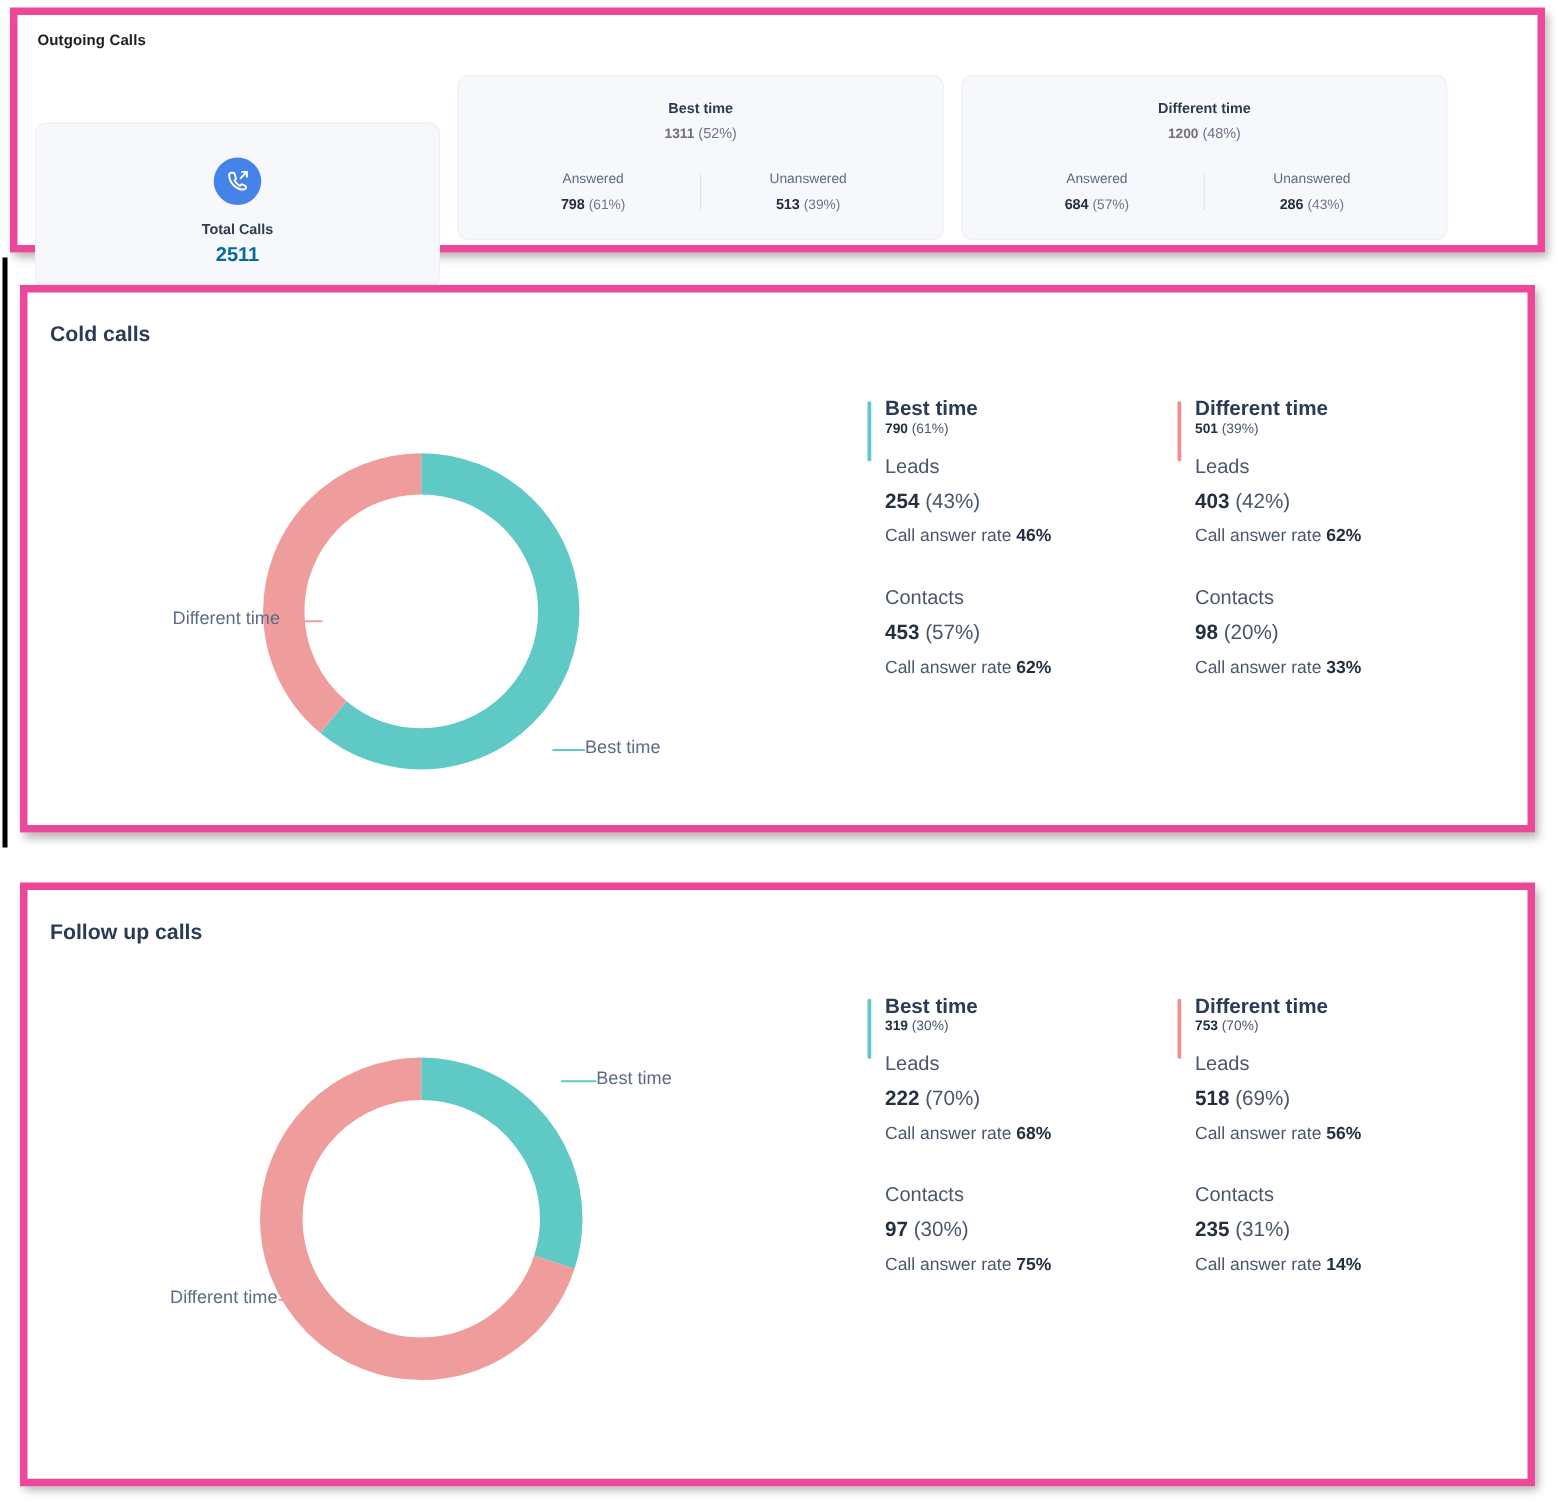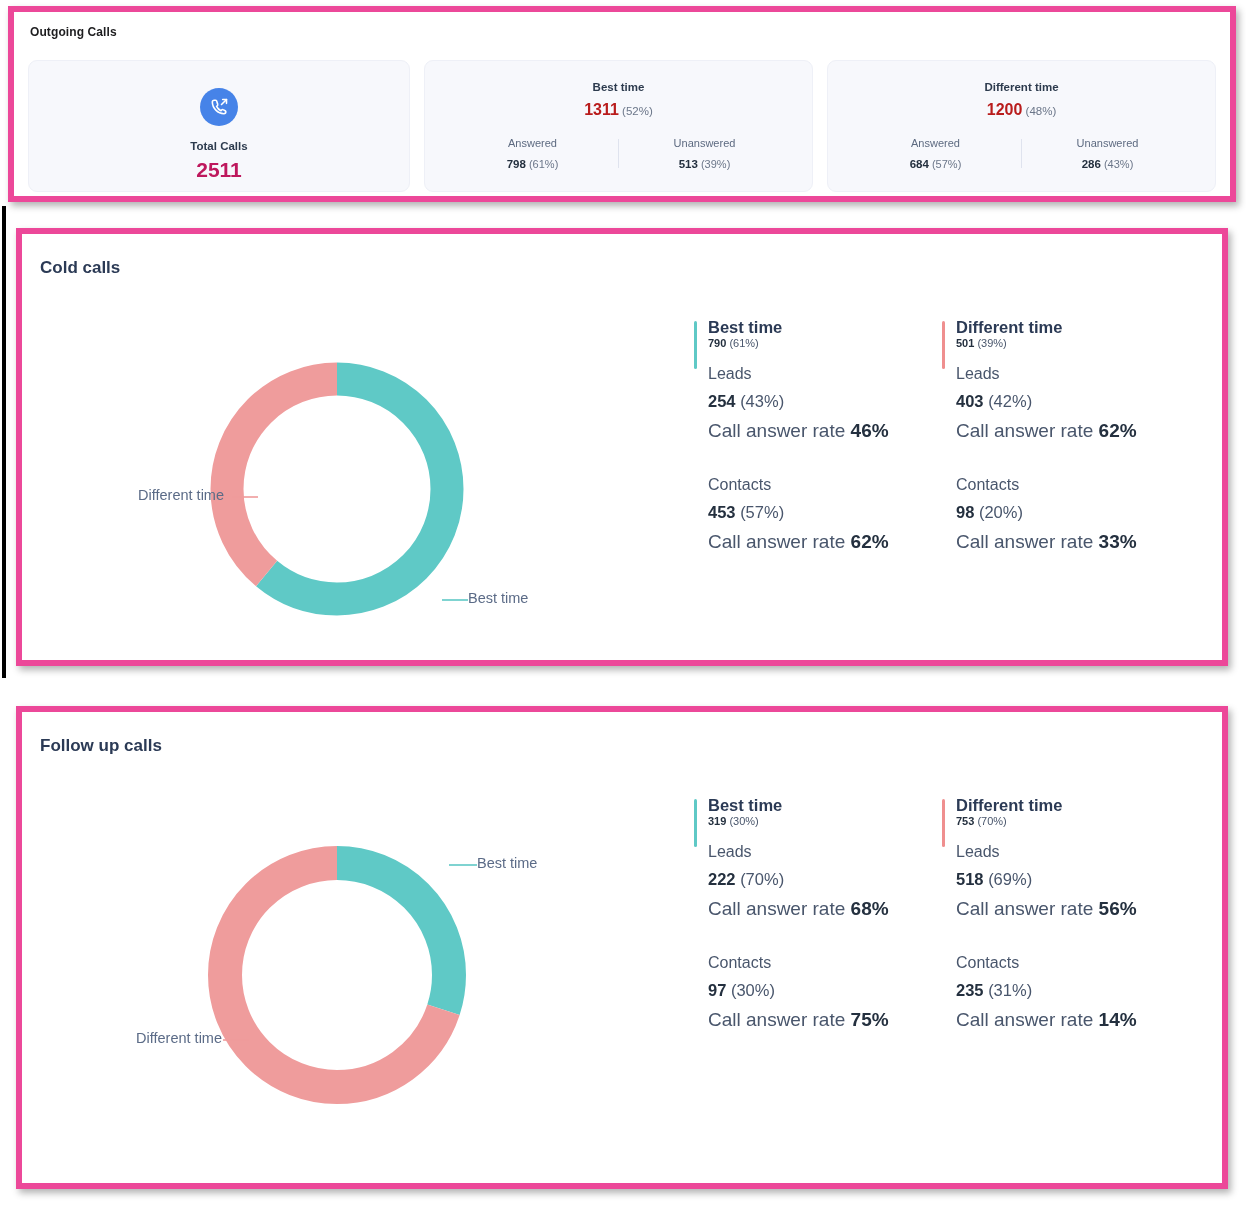--- a/index.html
+++ b/index.html
@@ -31,38 +31,38 @@
   
   .panel-title-sm {
     position: absolute; left: 16px; top: 13px;
     font-size: 12px; font-weight: bold; color: #1d1d1f; letter-spacing: .1px;
   }
   .summary-row { position: absolute; left: 14px; top: 48px; display: flex; gap: 14px; }
   .sum-card {
     background: #f7f8fc; border: 1px solid #eef0f7; border-radius: 9px;
     height: 132px; position: relative;
   }
-  #card-total { width: 382px; }
+  #card-total { width: 324px; margin-top: 38px; }
   #card-best, #card-diff { width: 389px; }
 
   .total-inner {
     position: absolute; left: 0; right: 0; top: 27px;
     display: flex; flex-direction: column; align-items: center;
   }
   .circle-icon {
     width: 38px; height: 38px; border-radius: 50%;
     background: #4683e8; display: flex; align-items: center; justify-content: center;
   }
   .total-label { margin-top: 14px; font-size: 11.5px; font-weight: bold; color: #2d3b4e; }
-  .total-value { margin-top: 6px; font-size: 21px; font-weight: bold; color: #be185d; }
+  .total-value { margin-top: 6px; font-size: 16px; font-weight: bold; color: #0369a1; }
 
   .sum-head { position: absolute; left: 0; right: 0; top: 20px; text-align: center; }
   .sum-head .h { font-size: 11.5px; font-weight: bold; color: #2d3b4e; }
   .sum-head .v { margin-top: 8px; font-size: 11.5px; color: #6b7689; }
-  .sum-head .v b { color: #b91c1c; font-size: 16px; }
+  .sum-head .v b { color: #737373; font-size: 11px; }
 
   .sum-split {
     position: absolute; left: 22px; right: 22px; top: 76px;
     display: flex; align-items: stretch;
   }
   .sum-half { flex: 1; text-align: center; }
   .sum-half .lbl { font-size: 11px; color: #5d6a80; }
   .sum-half .val { margin-top: 9px; font-size: 11px; color: #6b7689; }
   .sum-half .val b { color: #24303f; font-size: 11.5px; }
   .sum-divider { width: 1px; background: #dfe3ee; margin: 2px 0; }
@@ -88,21 +88,21 @@
   .stat-col.teal .accent { background: #5fc9c6; }
   .stat-col.pink .accent { background: #ef8f8f; }
   .st-head { font-size: 16.5px; font-weight: bold; color: #2b3a55; }
   .st-main { font-size: 11px; color: #49566c; }
   .st-main b { color: #24303f; }
   .st-group { margin-top: 16px; }
   .st-group.second { margin-top: 34px; }
   .st-sub { font-size: 16px; color: #49566c; }
   .st-num { margin-top: 9px; font-size: 16.5px; color: #49566c; }
   .st-num b { color: #24303f; }
-  .st-rate { margin-top: 9px; font-size: 19px; color: #49566c; }
+  .st-rate { margin-top: 9px; font-size: 14px; color: #49566c; }
   .st-rate b { color: #24303f; }
 </style>
 </head>
 <body>
 
 <div class="page">
 
   <div class="panel" id="panel-outgoing">
     <div class="panel-title-sm">Outgoing Calls</div>
 

